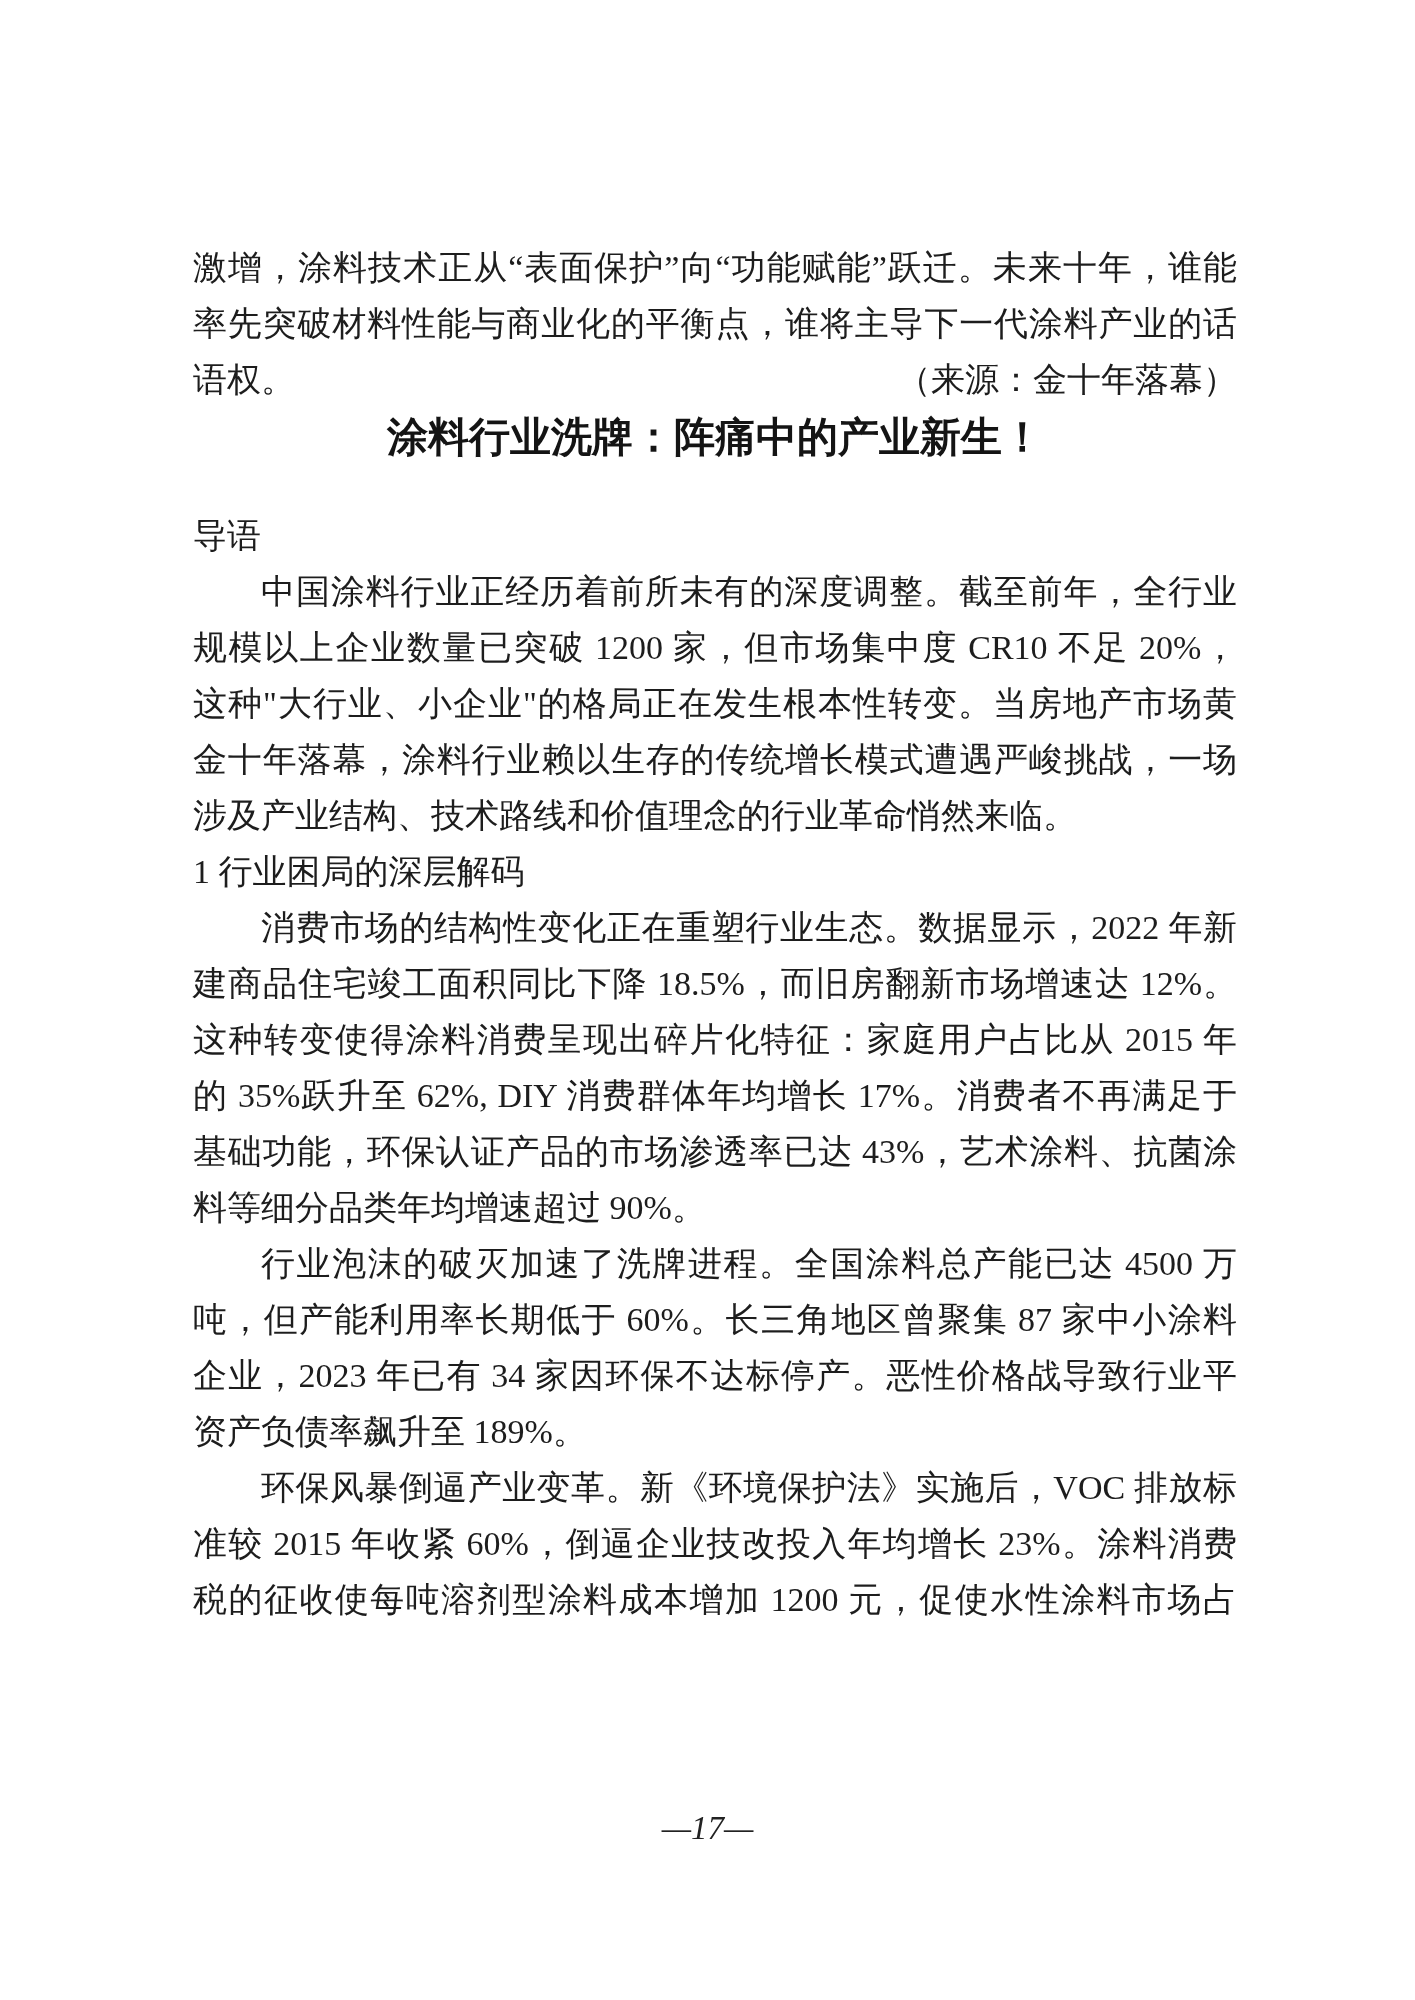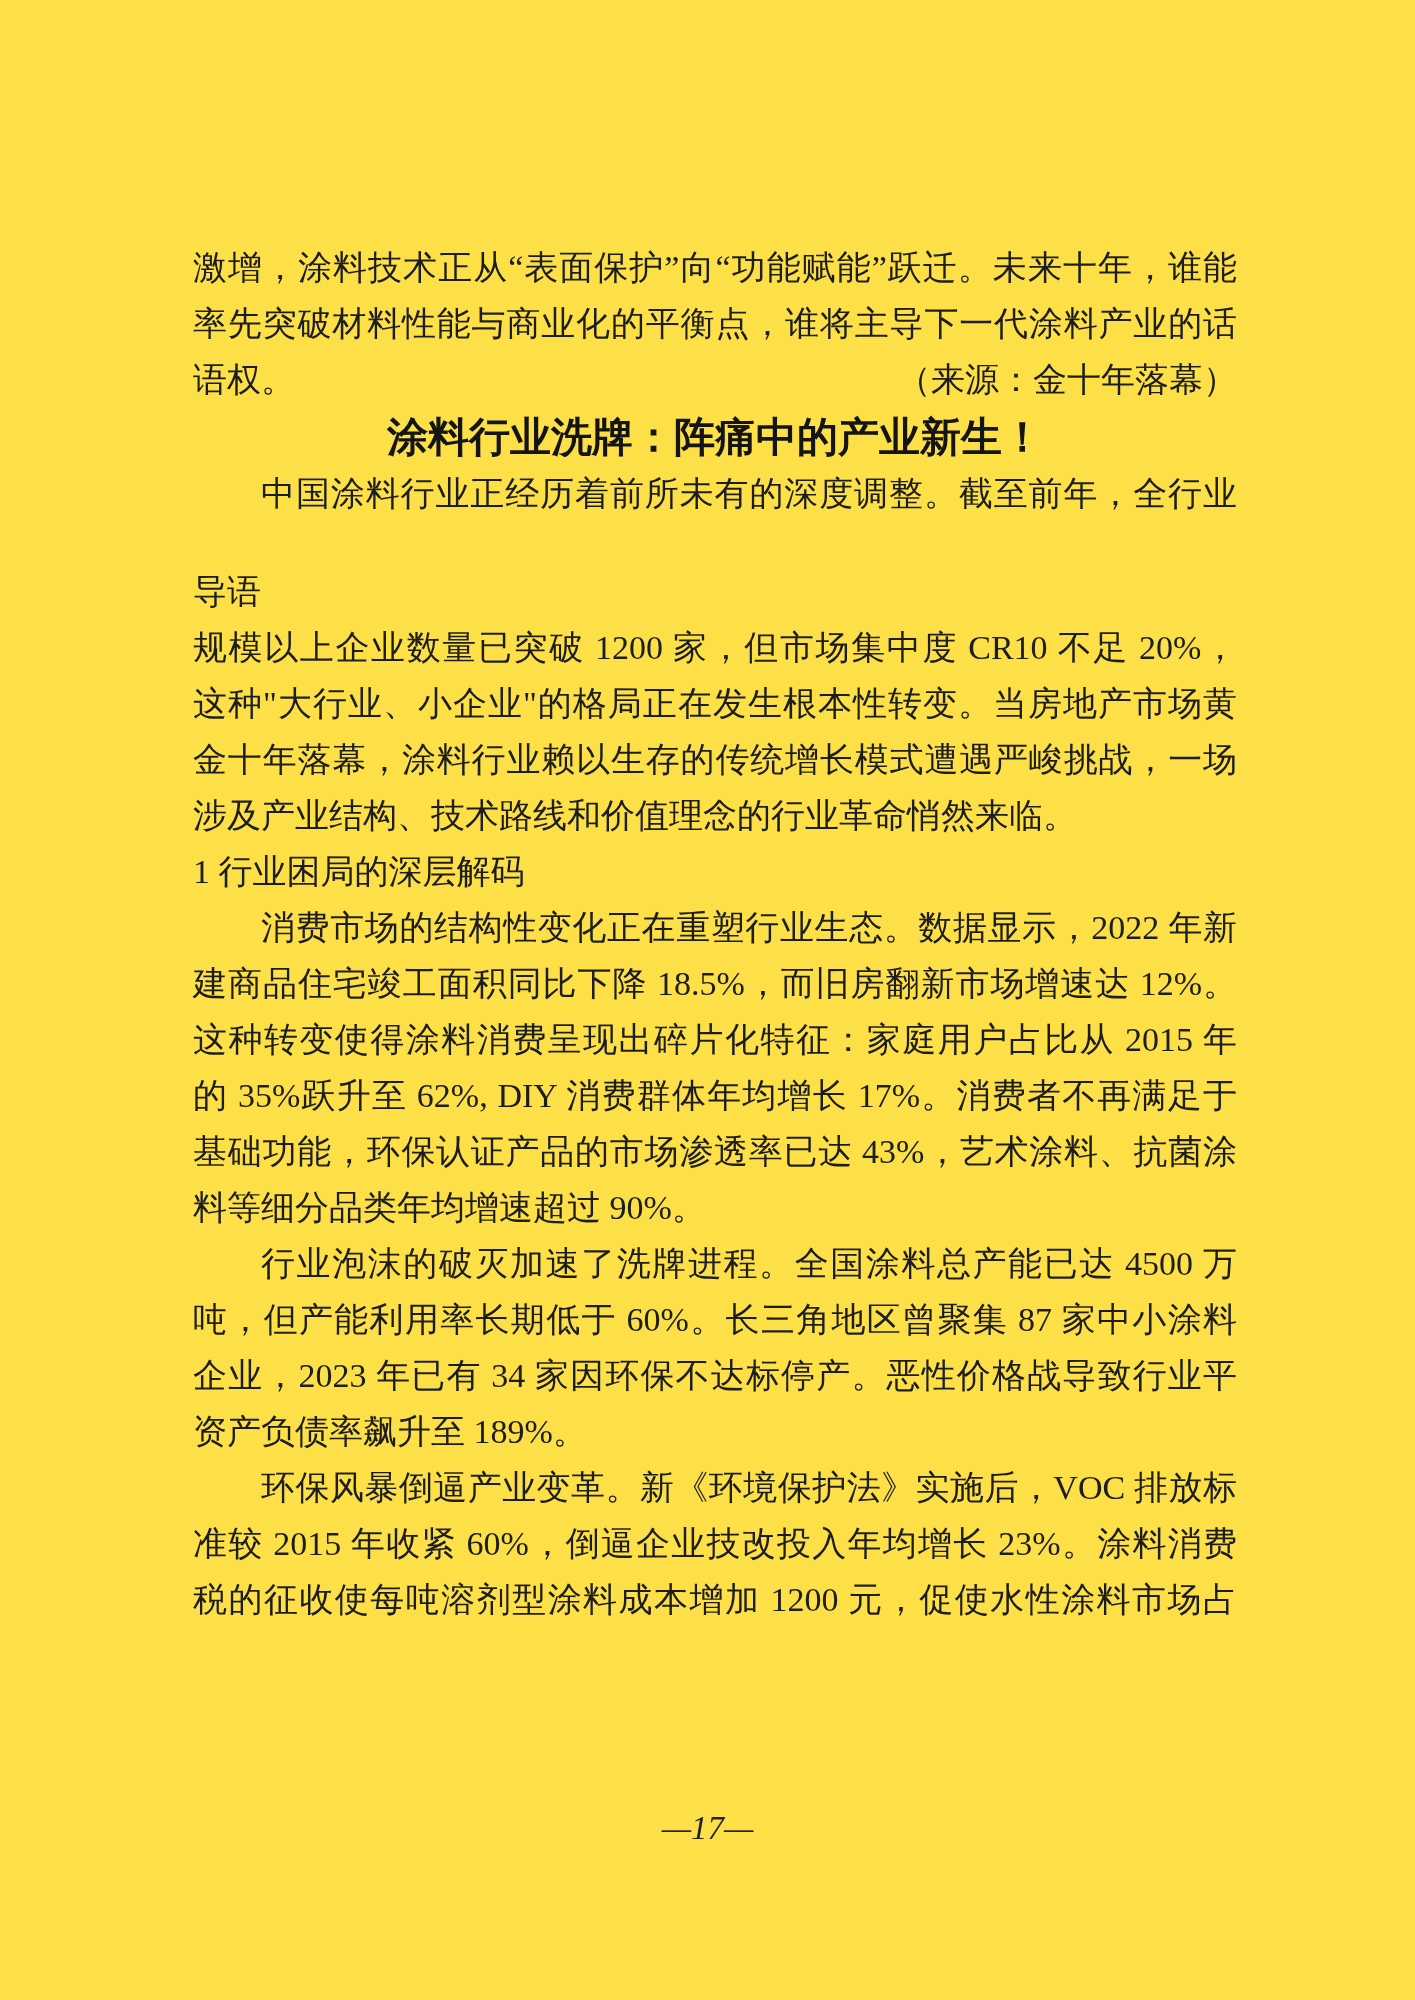--- a/index.html
+++ b/index.html
@@ -1,21 +1,21 @@
 <!DOCTYPE html>
 <html><head>
 <meta charset="utf-8">
 <style>
   html,body { margin:0; padding:0; background:#9a9a9a; }
   .page {
     position: relative;
     width: 1415px;
     height: 2000px;
     margin: 0 auto;
-    background: #fde047;
+    background: #ffffff;
     overflow: hidden;
     font-family: "Liberation Serif", "DejaVu Serif", serif;
     color: #1d1d1d;
   }
   .content {
     position: absolute;
     left: 193px;
     top: 240px;
     width: 1044px;
   }
@@ -69,23 +69,23 @@
 
     <div class="line j">激增，涂料技术正从“表面保护”向“功能赋能”跃迁。未来十年，谁能</div>
     <div class="line j">率先突破材料性能与商业化的平衡点，谁将主导下一代涂料产业的话</div>
     <div class="srcline">
       <span>语权。</span>
       <span>（来源：金十年落幕）</span>
     </div>
 
     <div class="title">涂料行业洗牌：阵痛中的产业新生！</div>
 
+    <div class="line lead">导语</div>
+
     <div class="line j ind">中国涂料行业正经历着前所未有的深度调整。截至前年，全行业</div>
-
-    <div class="line lead">导语</div>
     <div class="line j">规模以上企业数量已突破 1200 家，但市场集中度 CR10 不足 20%，</div>
     <div class="line j">这种"大行业、小企业"的格局正在发生根本性转变。当房地产市场黄</div>
     <div class="line j">金十年落幕，涂料行业赖以生存的传统增长模式遭遇严峻挑战，一场</div>
     <div class="line">涉及产业结构、技术路线和价值理念的行业革命悄然来临。</div>
 
     <div class="line">1 行业困局的深层解码</div>
 
     <div class="line j ind">消费市场的结构性变化正在重塑行业生态。数据显示，2022 年新</div>
     <div class="line j">建商品住宅竣工面积同比下降 18.5%，而旧房翻新市场增速达 12%。</div>
     <div class="line j">这种转变使得涂料消费呈现出碎片化特征：家庭用户占比从 2015 年</div>

